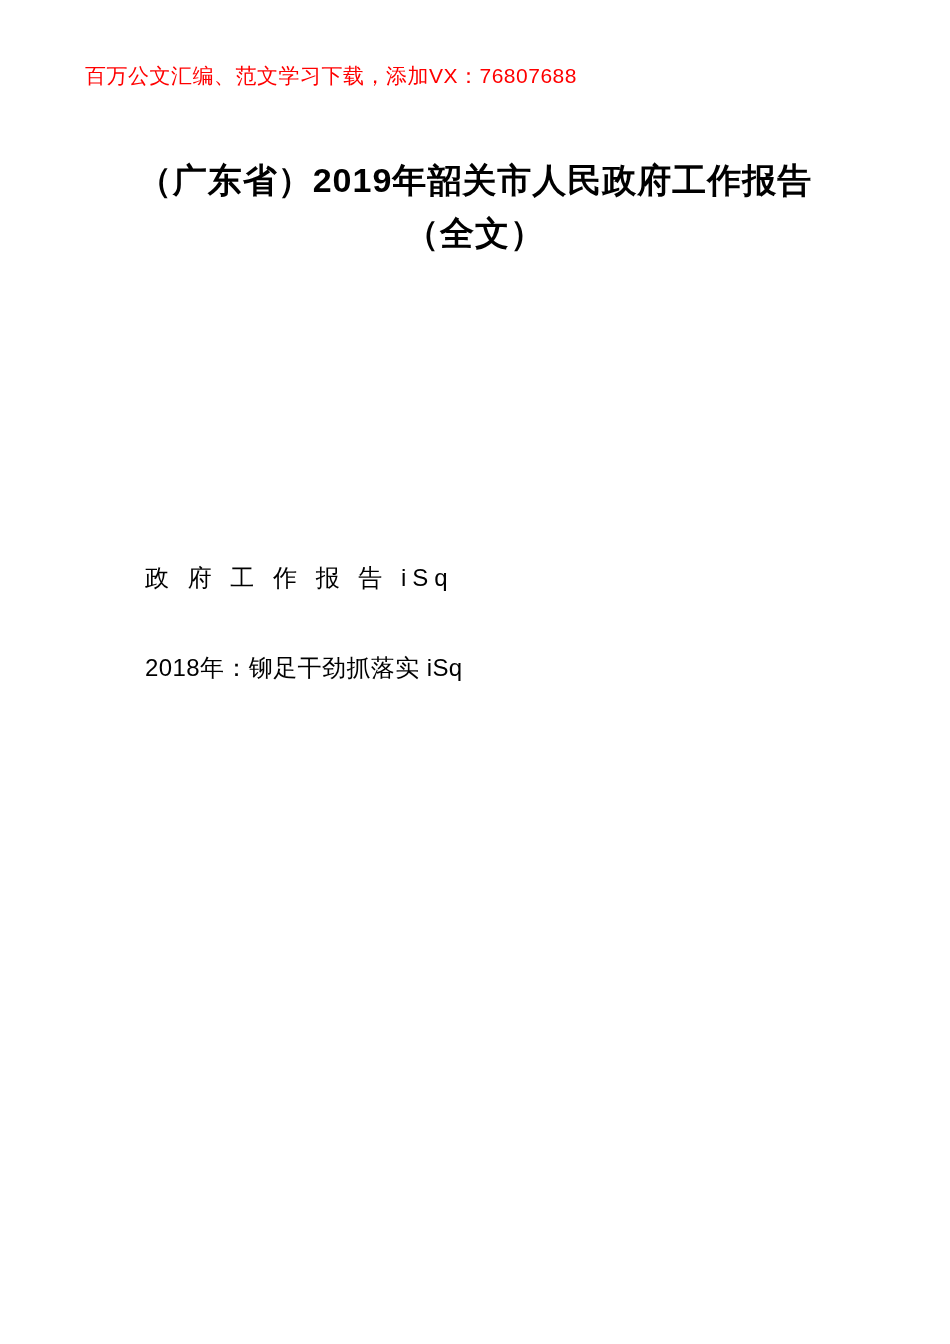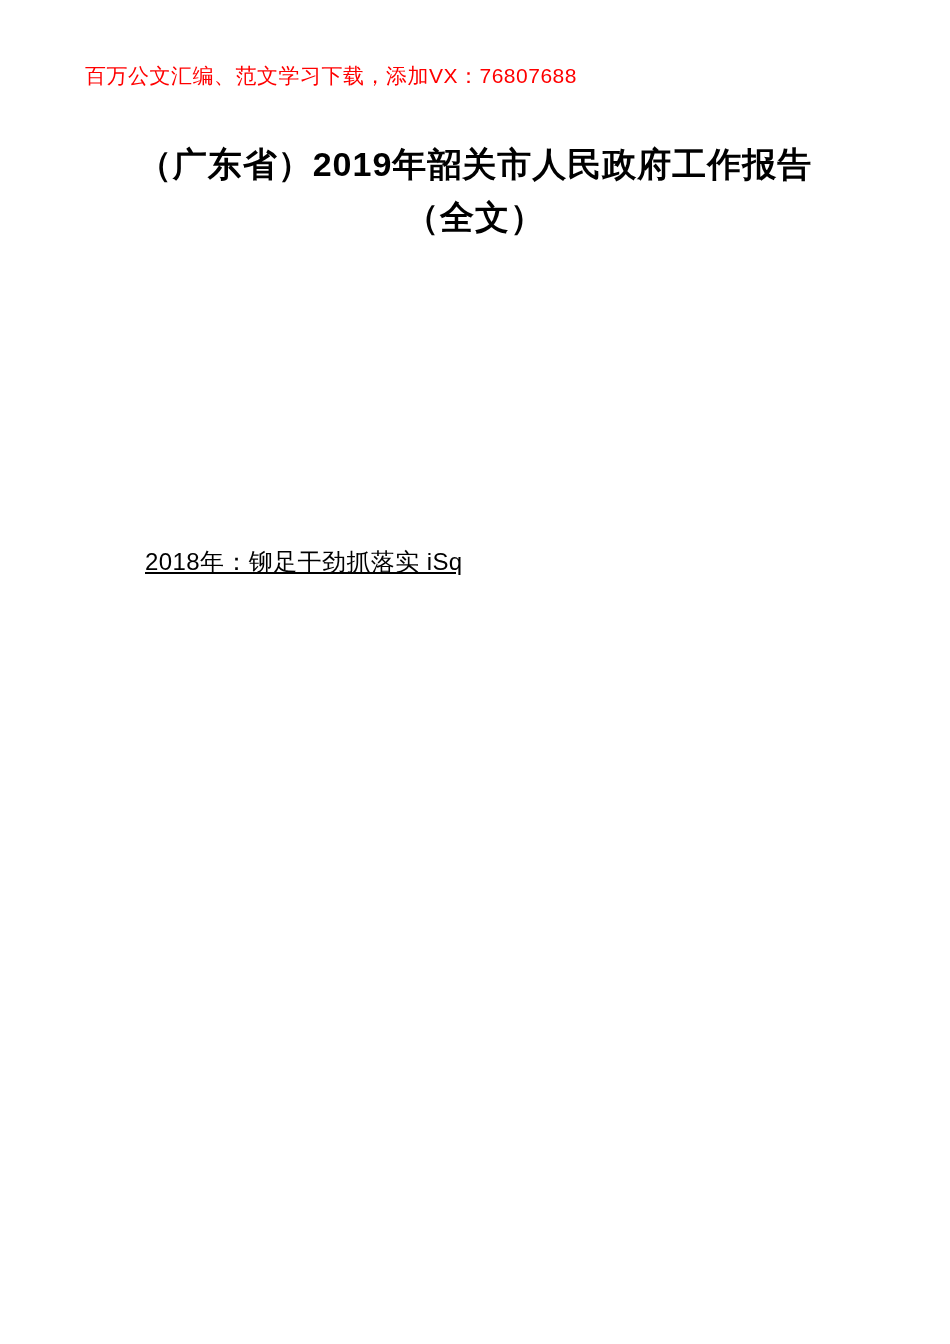--- a/index.html
+++ b/index.html
@@ -23,21 +23,21 @@
   }
   .promo-banner {
     margin-top: 62px;
     text-align: left;
     color: #ff0000;
     font-size: 21px;
     letter-spacing: 0.5px;
     white-space: nowrap;
   }
   .doc-title {
-    margin-top: 48px;
+    margin-top: 64px;
     text-align: center;
     font-size: 34px;
     font-weight: bold;
     line-height: 1.55;
     letter-spacing: 1px;
     padding: 0 20px;
   }
   .body-block {
     margin-top: 300px;
   }
@@ -46,29 +46,29 @@
     line-height: 1.55;
     text-indent: 60px;
     margin: 0 0 52px 0;
     letter-spacing: 0.4px;
   }
   .para.spaced {
     letter-spacing: 6px;
   }
   .para:last-child {
     margin-bottom: 0;
-    text-decoration: underline;
   }
 </style>
 </head>
 <body>
 
 <div class="page">
 
   <div class="promo-banner">百万公文汇编、范文学习下载，添加VX：76807688</div>
 
   <h1 class="doc-title">（广东省）2019年韶关市人民政府工作报告（全文）</h1>
 
   <div class="body-block">
+    <p class="para spaced">政 府 工 作 报 告 iSq</p>
     <p class="para">2018年：铆足干劲抓落实 iSq</p>
   </div>
 
 </div>
 
 </body></html>

